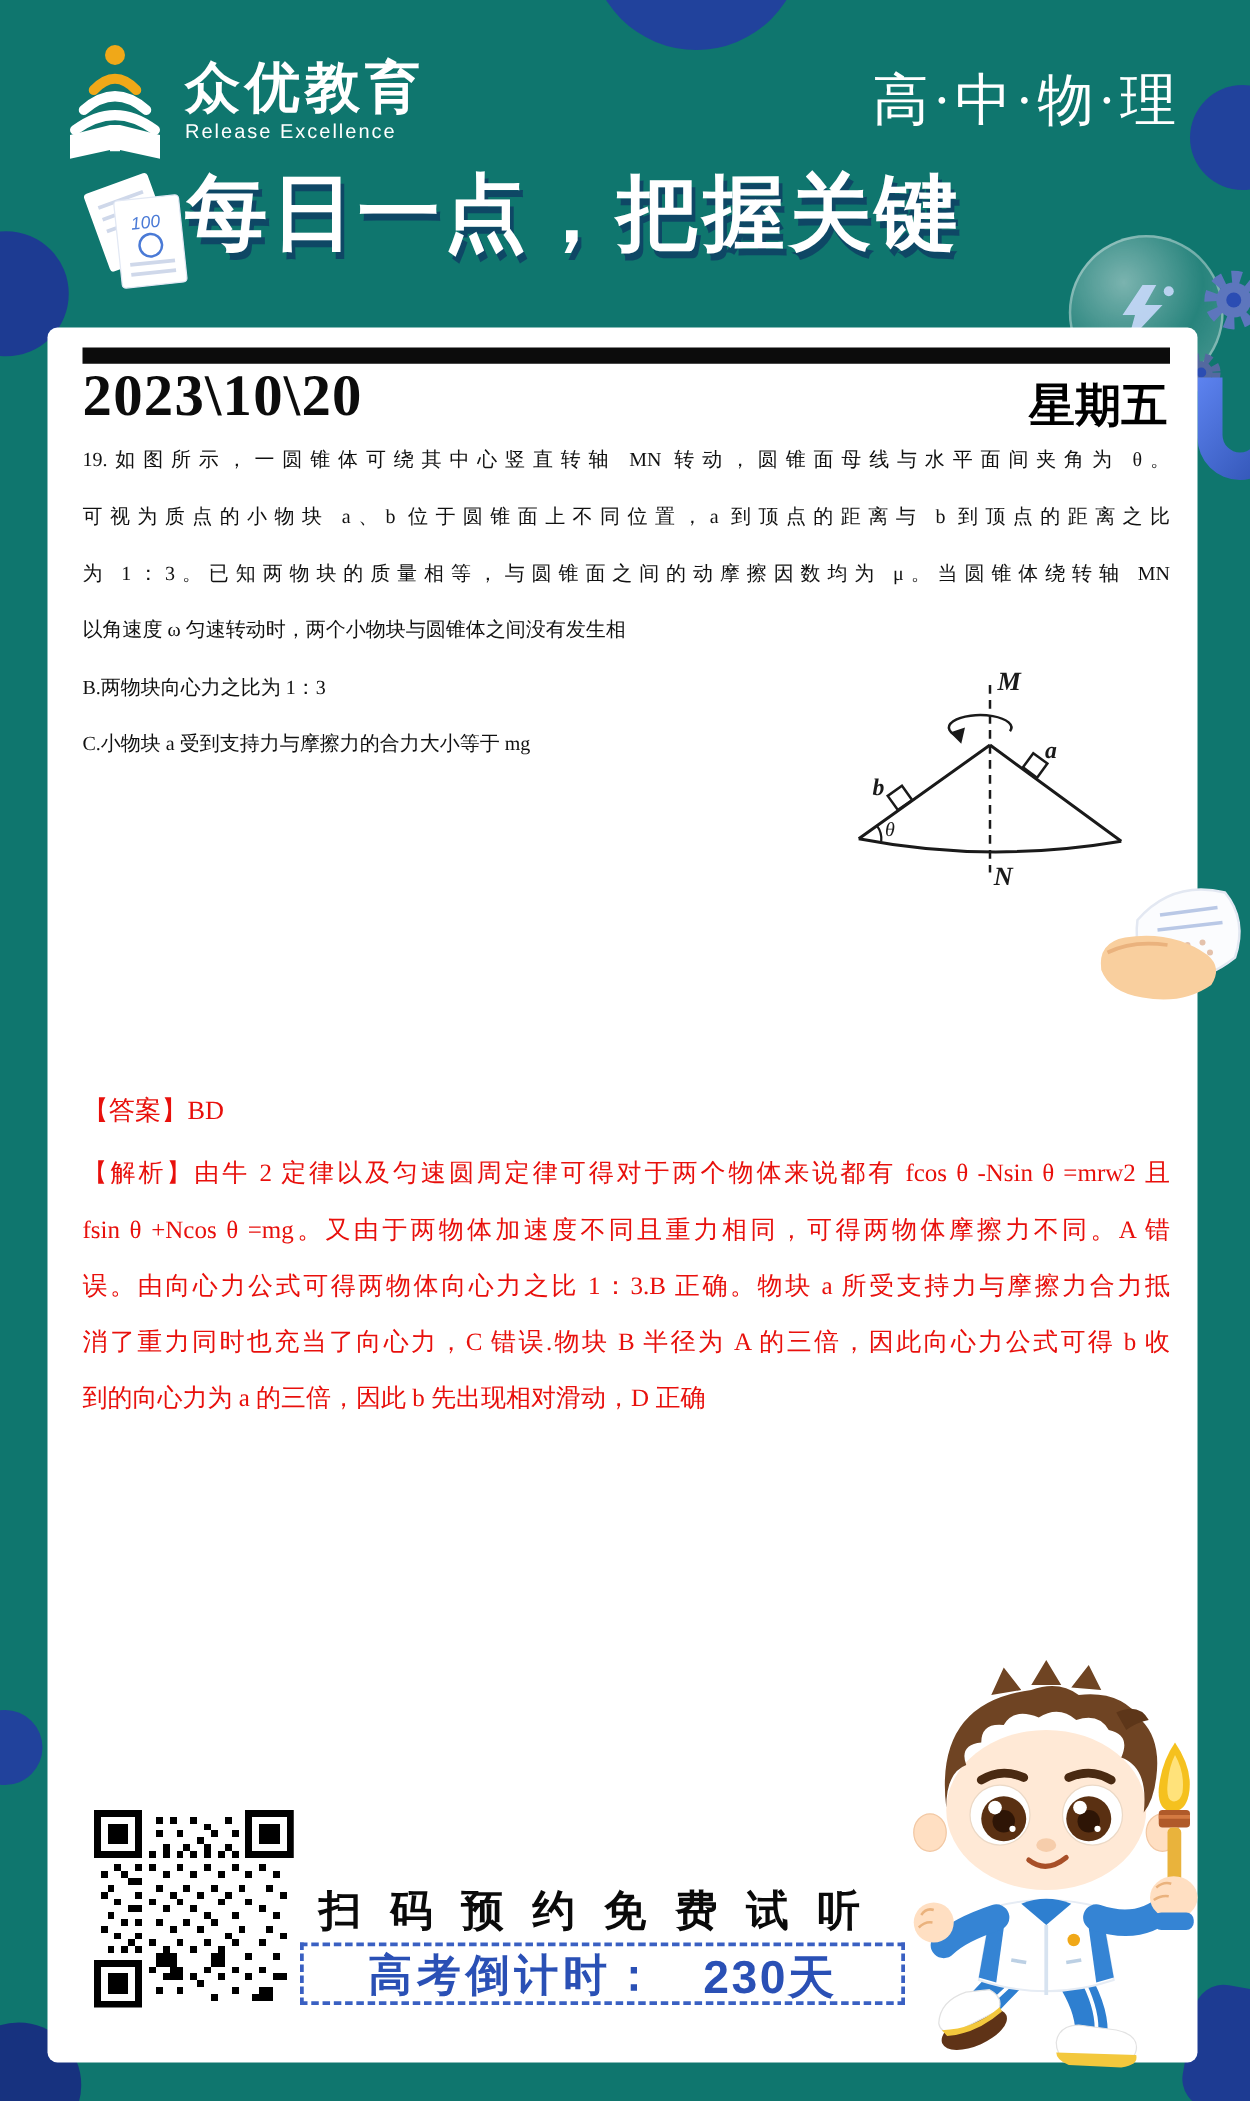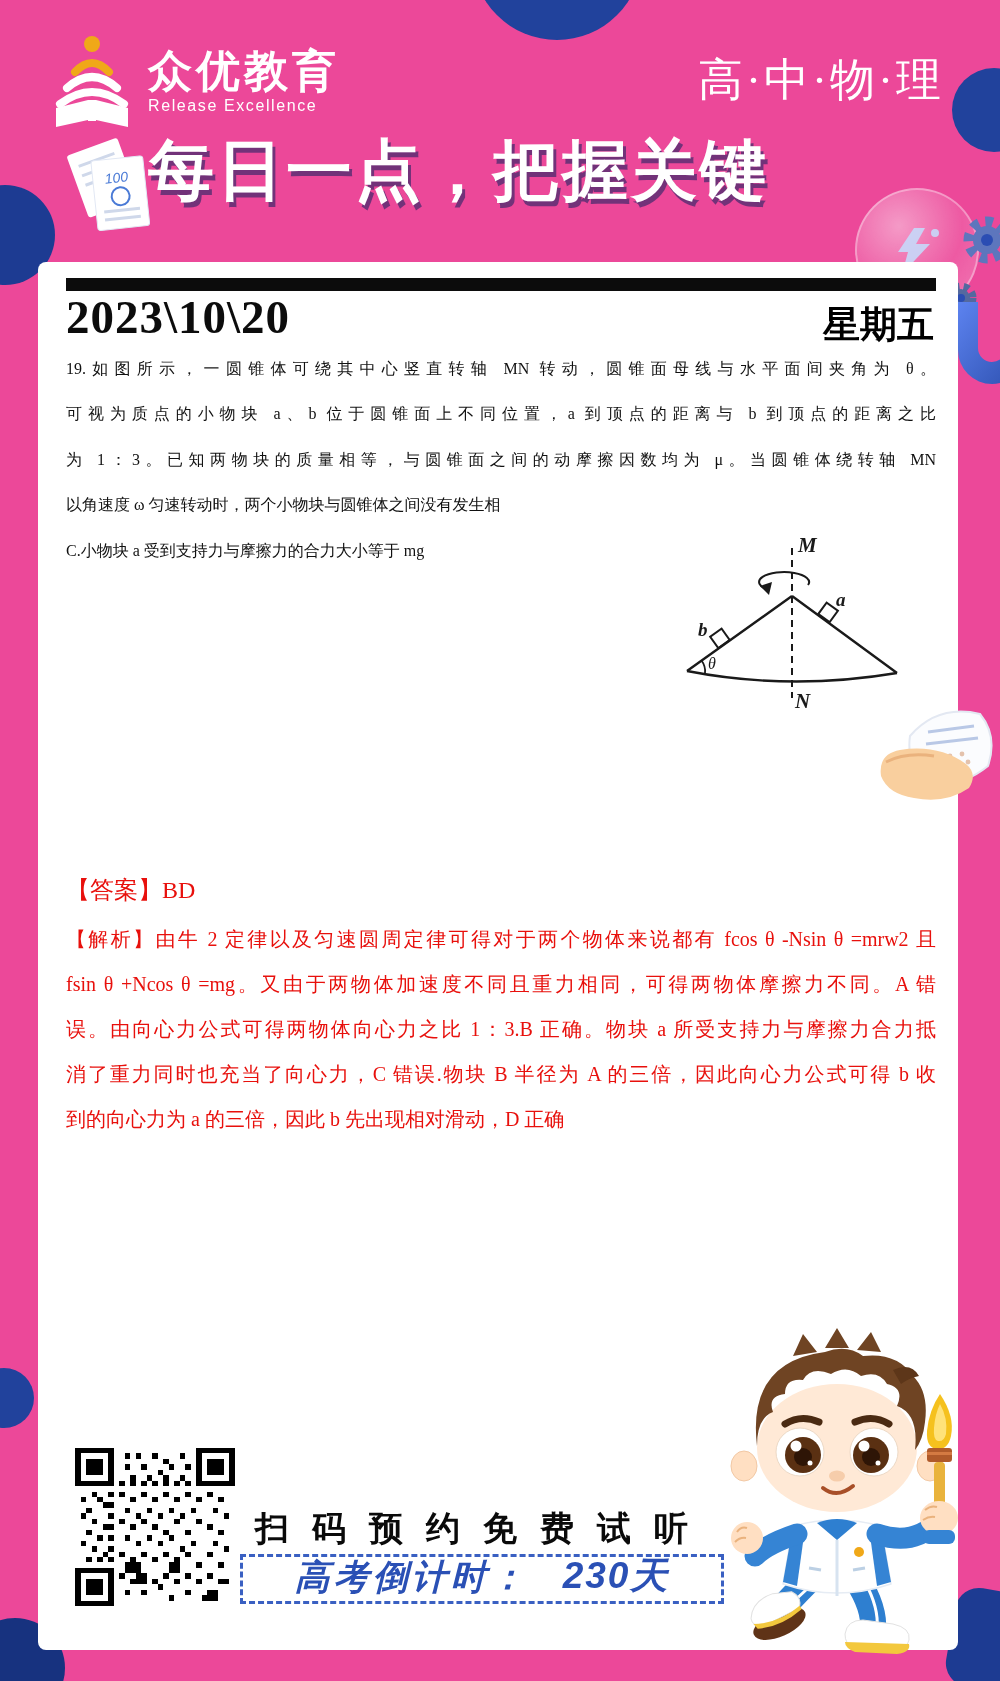--- a/index.html
+++ b/index.html
@@ -1,16 +1,16 @@
 <!DOCTYPE html>
 <html><head>
 <meta charset="utf-8">
 <style>
   html,body{margin:0;padding:0;}
-  .page{position:relative;width:1000px;height:1681px;background:#ec4899;overflow:hidden;
+  .page{position:relative;width:1000px;height:1681px;background:#0f766e;overflow:hidden;
         font-family:"Liberation Sans",sans-serif;}
   
   .decor{position:absolute;border-radius:50%;}
   .d-top-center{left:472px;top:-130px;width:170px;height:170px;background:#21429c;}
   .d-top-right{left:952px;top:68px;width:84px;height:84px;background:#21429c;}
   .d-left{left:-45px;top:185px;width:100px;height:100px;background:#1d3b92;}
   .d-left-mid{left:-26px;top:1368px;width:60px;height:60px;background:#21429c;}
   .d-bottom-left{left:-35px;top:1618px;width:100px;height:100px;background:#17327f;}
   .d-bottom-right{left:950px;top:1592px;width:100px;height:100px;background:#1d3b92;
                   border-radius:24px;transform:rotate(10deg);}
@@ -35,33 +35,33 @@
   .date{position:absolute;left:28px;top:28px;font-family:"Liberation Serif",serif;font-weight:bold;
         font-size:47px;color:#0c0c0c;letter-spacing:1px;}
   .weekday{position:absolute;right:24px;top:38px;font-family:"Liberation Serif",serif;font-weight:bold;
            font-size:37px;color:#000;margin-left:12px;}
   .problem{position:absolute;left:28px;top:84px;width:870px;font-family:"Liberation Serif",serif;
            font-size:16px;color:#111;}
   .pline{height:45.4px;line-height:45.4px;white-space:nowrap;}
   .jline{white-space:normal;text-align:justify;text-align-last:justify;overflow:hidden;}
   .fig{position:absolute;left:600px;top:232px;z-index:2;}
   .answer{position:absolute;left:28px;top:612px;font-family:"Liberation Serif",serif;
-          font-size:24px;color:#e8100c;}
+          font-size:21px;color:#e8100c;}
   .explain{position:absolute;left:28px;top:655px;width:870px;font-family:"Liberation Serif",serif;
            font-size:20px;color:#e8100c;}
   .eline{height:45px;line-height:45px;white-space:nowrap;}
   .eline.jline{white-space:normal;}
   .qr{position:absolute;left:37px;top:1186px;}
   .vip{position:absolute;left:207px;top:1190px;width:480px;height:51px;background:#2d53a7;color:#fff;
        font-size:32px;font-weight:bold;text-align:center;line-height:51px;letter-spacing:7px;white-space:nowrap;}
   .scan{position:absolute;left:207px;top:1244px;width:480px;font-size:34px;font-weight:900;color:#0a0a0a;
         letter-spacing:23px;padding-left:10px;white-space:nowrap;}
   .cdbox{position:absolute;left:202px;top:1292px;width:484px;height:50px;border:3px dashed #3a60c2;
-         box-sizing:border-box;display:flex;align-items:flex-end;justify-content:center;gap:34px;
-         color:#2a50b5;font-weight:900;font-style:italic;}
+         box-sizing:border-box;display:flex;align-items:flex-start;justify-content:center;gap:34px;
+         color:#2a50b5;font-weight:900;}
   .cdlabel{font-size:35px;letter-spacing:4px;white-space:nowrap;}
   .cdvalue{font-size:37px;letter-spacing:2px;white-space:nowrap;}
   
   .handpaper{position:absolute;left:876px;top:698px;z-index:5;}
   .mascot{position:absolute;left:697px;top:1318px;z-index:6;}
 </style>
 </head>
 <body>
 
 <div class="page">
@@ -133,20 +133,21 @@
   <div class="card">
     <div class="topbar"></div>
     <div class="date">2023\10\20</div>
     <div class="weekday">星期五</div>
 
     <div class="problem">
       <div class="pline jline">19.如图所示，一圆锥体可绕其中心竖直转轴 MN 转动，圆锥面母线与水平面间夹角为 θ。</div>
       <div class="pline jline">可视为质点的小物块 a、b 位于圆锥面上不同位置，a 到顶点的距离与 b 到顶点的距离之比</div>
       <div class="pline jline">为 1：3。已知两物块的质量相等，与圆锥面之间的动摩擦因数均为 μ。当圆锥体绕转轴 MN</div>
       <div class="pline">以角速度 ω 匀速转动时，两个小物块与圆锥体之间没有发生相</div>
+      <div class="pline">B.两物块向心力之比为 1：3</div>
       <div class="pline">C.小物块 a 受到支持力与摩擦力的合力大小等于 mg</div>
     </div>
 
     <svg class="fig" width="276" height="216" viewBox="0 0 276 216">
       <line x1="154" y1="54" x2="154" y2="204" stroke="#1a1a1a" stroke-width="2" stroke-dasharray="7 5"></line>
       <text x="160" y="58" font-size="21" font-style="italic" font-weight="bold" font-family="Liberation Serif, serif" fill="#1a1a1a">M</text>
       <text x="157" y="214" font-size="21" font-style="italic" font-weight="bold" font-family="Liberation Serif, serif" fill="#1a1a1a">N</text>
       <path d="M131,96 A25 10 0 1 1 170,91" stroke="#1a1a1a" stroke-width="2" fill="none"></path>
       <polygon points="122,92 134,88 131,101" fill="#1a1a1a"></polygon>
       <path d="M154,102 L49,177 M154,102 L259,179" stroke="#1a1a1a" stroke-width="2.4" fill="none"></path>

